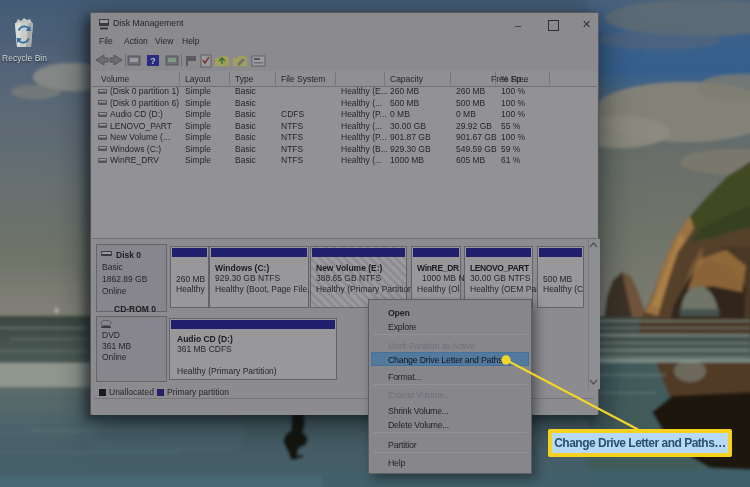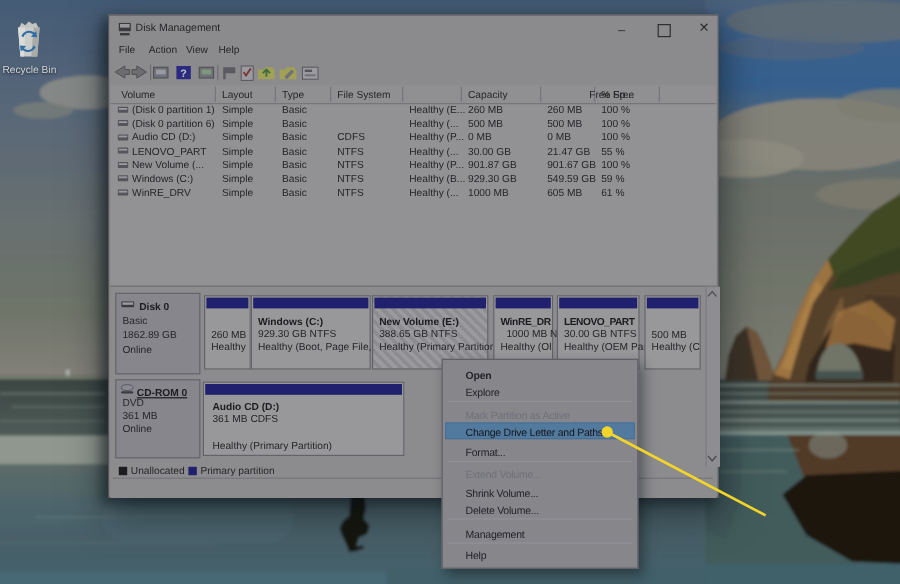--- a/index.html
+++ b/index.html
@@ -235,21 +235,21 @@
         <svg class="abs" style="left:6px;top:35px" width="9" height="8" viewBox="0 0 9 8">
           <rect x="0" y="1" width="9" height="5" rx="1" fill="#55555b"></rect>
           <rect x="1" y="2" width="7" height="1.5" fill="#9a9aa0"></rect>
         </svg>
         <div class="t" style="left:18px;top:34.5px;">LENOVO_PART</div>
         <div class="t" style="left:93px;top:34.5px;">Simple</div>
         <div class="t" style="left:143px;top:34.5px;">Basic</div>
         <div class="t" style="left:189px;top:34.5px;">NTFS</div>
         <div class="t" style="left:249px;top:34.5px;">Healthy (...</div>
         <div class="t" style="left:298px;top:34.5px;">30.00 GB</div>
-        <div class="t" style="left:364px;top:34.5px;">21.47 GB</div>
+        <div class="t" style="left:364px;top:34.5px;">29.92 GB</div>
         <div class="t" style="left:409px;top:34.5px;">55 %</div>
         <svg class="abs" style="left:6px;top:46.5px" width="9" height="8" viewBox="0 0 9 8">
           <rect x="0" y="1" width="9" height="5" rx="1" fill="#55555b"></rect>
           <rect x="1" y="2" width="7" height="1.5" fill="#9a9aa0"></rect>
         </svg>
         <div class="t" style="left:18px;top:46px;">New Volume (...</div>
         <div class="t" style="left:93px;top:46px;">Simple</div>
         <div class="t" style="left:143px;top:46px;">Basic</div>
         <div class="t" style="left:189px;top:46px;">NTFS</div>
         <div class="t" style="left:249px;top:46px;">Healthy (P...</div>
@@ -324,21 +324,21 @@
         <div class="abs" style="left:445px;top:7px;width:47px;height:62px;background:#98989b;border:1px solid #63636a;box-sizing:border-box;">
           <div style="position:absolute;left:1px;top:1px;right:1px;height:9px;background:#20206e;"></div>
         </div>
         <div class="t" style="left:451px;top:36px;">500 MB</div>
         <div class="t" style="left:451px;top:46px;">Healthy (C</div>
         <div class="abs" style="left:4px;top:77px;width:71px;height:66px;background:#86868c;border:1px solid #65656b;box-sizing:border-box;"></div>
         <svg class="abs" style="left:8px;top:81px" width="12" height="10" viewBox="0 0 12 10">
           <ellipse cx="6" cy="3" rx="5" ry="2.5" fill="#8a8a92" stroke="#4e4e54" stroke-width="0.7"></ellipse>
           <rect x="1" y="6" width="10" height="2" rx="1" fill="#3a3a40"></rect>
         </svg>
-        <div class="tb" style="left:22px;top:84px;text-decoration:underline;">CD-ROM 0</div>
+        <div class="tb" style="left:22px;top:66px;">CD-ROM 0</div>
         <div class="t" style="left:10px;top:92px;">DVD</div>
         <div class="t" style="left:10px;top:103px;">361 MB</div>
         <div class="t" style="left:10px;top:114px;">Online</div>
         <div class="abs" style="left:77px;top:79px;width:168px;height:62px;background:#98989b;border:1px solid #63636a;box-sizing:border-box;">
           <div style="position:absolute;left:1px;top:1px;right:1px;height:9px;background:#20206e;"></div>
         </div>
         <div class="tb" style="left:85px;top:96px;">Audio CD  (D:)</div>
         <div class="t" style="left:85px;top:106px;">361 MB CDFS</div>
         <div class="t" style="left:85px;top:116px;margin-top:12px;">Healthy (Primary Partition)</div>
         <div class="abs" style="left:7px;top:150px;width:7px;height:7px;background:#1c1c20;"></div>
@@ -363,23 +363,24 @@
   <div class="sep" style="top:34px;"></div>
   <div class="mi gr" style="top:42px;">Mark Partition as Active</div>
   <div class="abs" style="left:2px;top:52px;width:158px;height:14px;background:#527a9e;border:1px solid #46719a;box-sizing:border-box;"></div>
   <div class="mi" style="top:56px;color:#15151a;">Change Drive Letter and Paths...</div>
   <div class="mi" style="top:73px;">Format...</div>
   <div class="sep" style="top:84px;"></div>
   <div class="mi gr" style="top:91px;">Extend Volume...</div>
   <div class="mi" style="top:107px;">Shrink Volume...</div>
   <div class="mi" style="top:121px;">Delete Volume...</div>
   <div class="sep" style="top:132px;"></div>
-  <div class="mi" style="top:141px;">Management</div>
+  <div class="mi" style="top:141px;">Partitior</div>
   <div class="sep" style="top:152px;"></div>
   <div class="mi" style="top:159px;">Help</div>
 </div>
 
 <svg class="abs" style="left:495px;top:350px;" width="255" height="90" viewBox="0 0 255 90">
   <circle cx="11" cy="10" r="4.7" fill="#f2d42a"></circle>
   <line x1="11" y1="10" x2="143" y2="79.5" stroke="#f2d42a" stroke-width="2.2"></line>
 </svg>
+<div class="abs" style="left:548px;top:429px;width:184px;height:28px;background:#b5d9f6;border:4px solid #f6d21e;border-radius:2px;box-sizing:border-box;text-align:center;line-height:20px;font-size:12px;letter-spacing:-0.5px;font-weight:bold;color:#2a506b;white-space:nowrap;">Change Drive Letter and Paths…</div>
 
 </div>
 
 </body></html>

